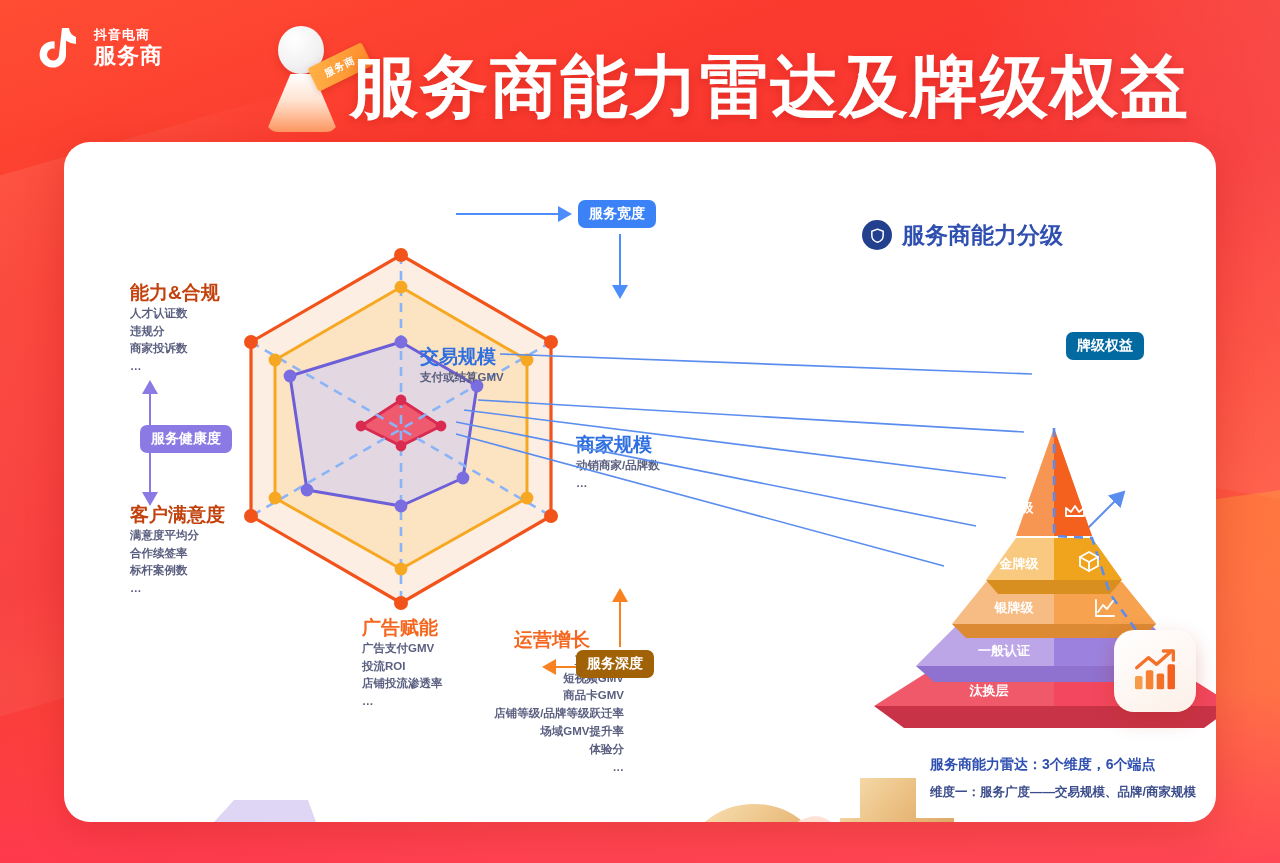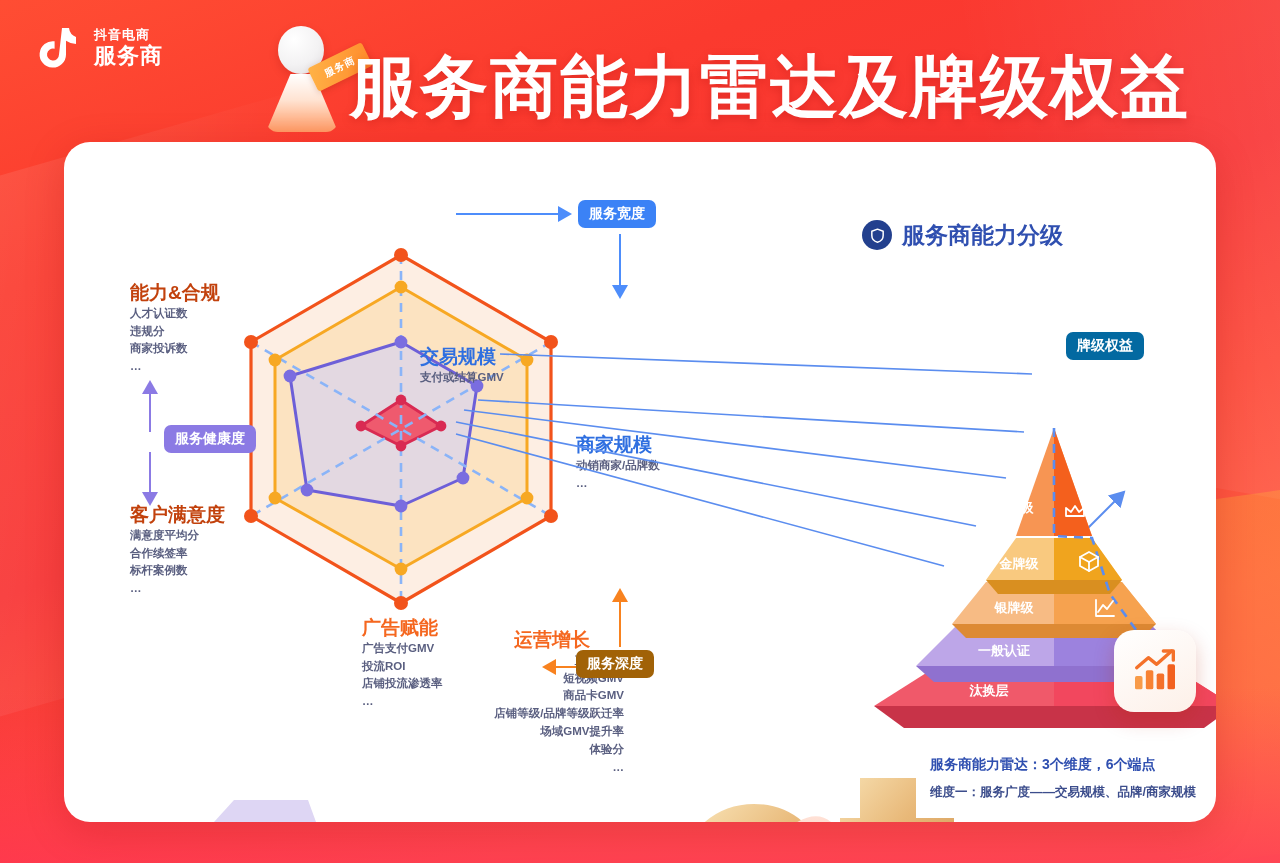--- a/index.html
+++ b/index.html
@@ -82,21 +82,21 @@
   .al-orange .axis-title { color: #f5671f; }
   .t-right { text-align: right; }
 
   
   .badge {
     position: absolute; padding: 5px 11px; border-radius: 7px;
     font-size: 14px; font-weight: 800; color: #fff; white-space: nowrap;
   }
   .badge-blue { background: #3b82f6; }
   .badge-orange { background: #a16207; }
-  .badge-purple { background: #8b7ae4; margin-left: 24px; }
+  .badge-purple { background: #8b7ae4; }
   .badge-slate { background: #0369a1; border-radius: 7px; }
 
   
   .tier-heading {
     position: absolute; left: 862px; top: 228px; display: flex; align-items: flex-start; gap: 10px;
   }
   .tier-heading .ico {
     width: 30px; height: 30px; border-radius: 50%; background: #23408e;
     display: flex; align-items: center; justify-content: center;
   }

